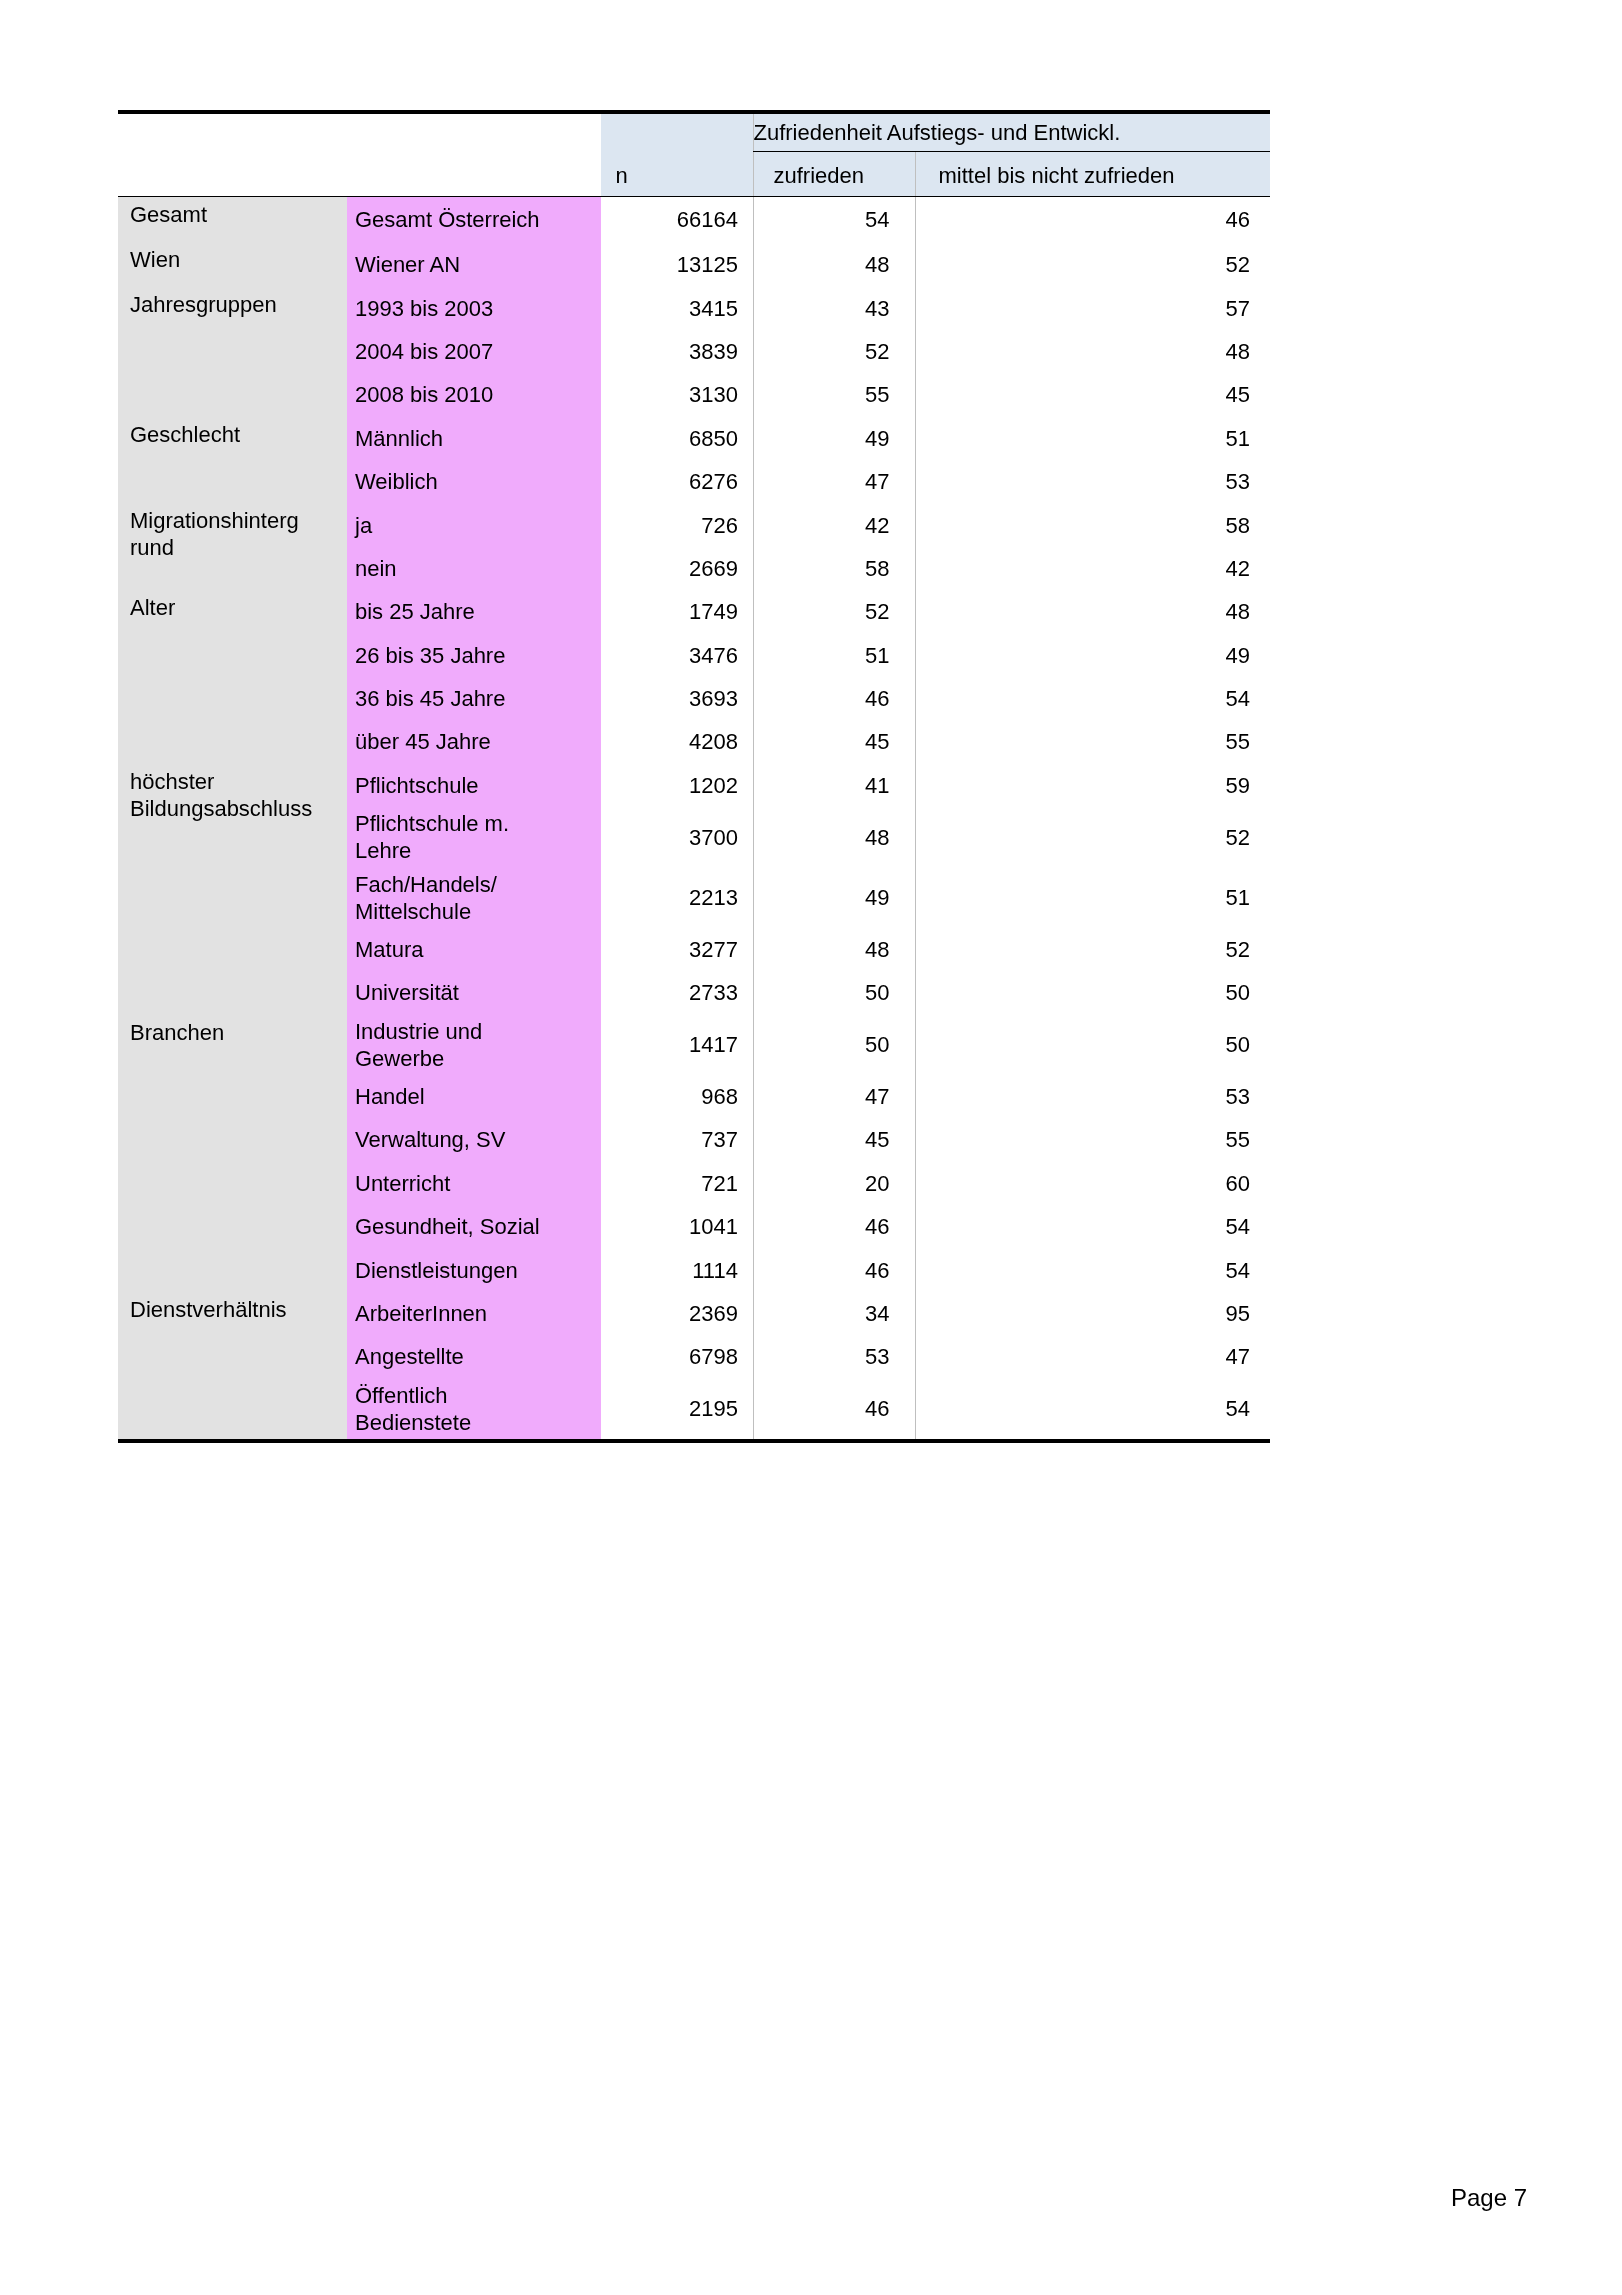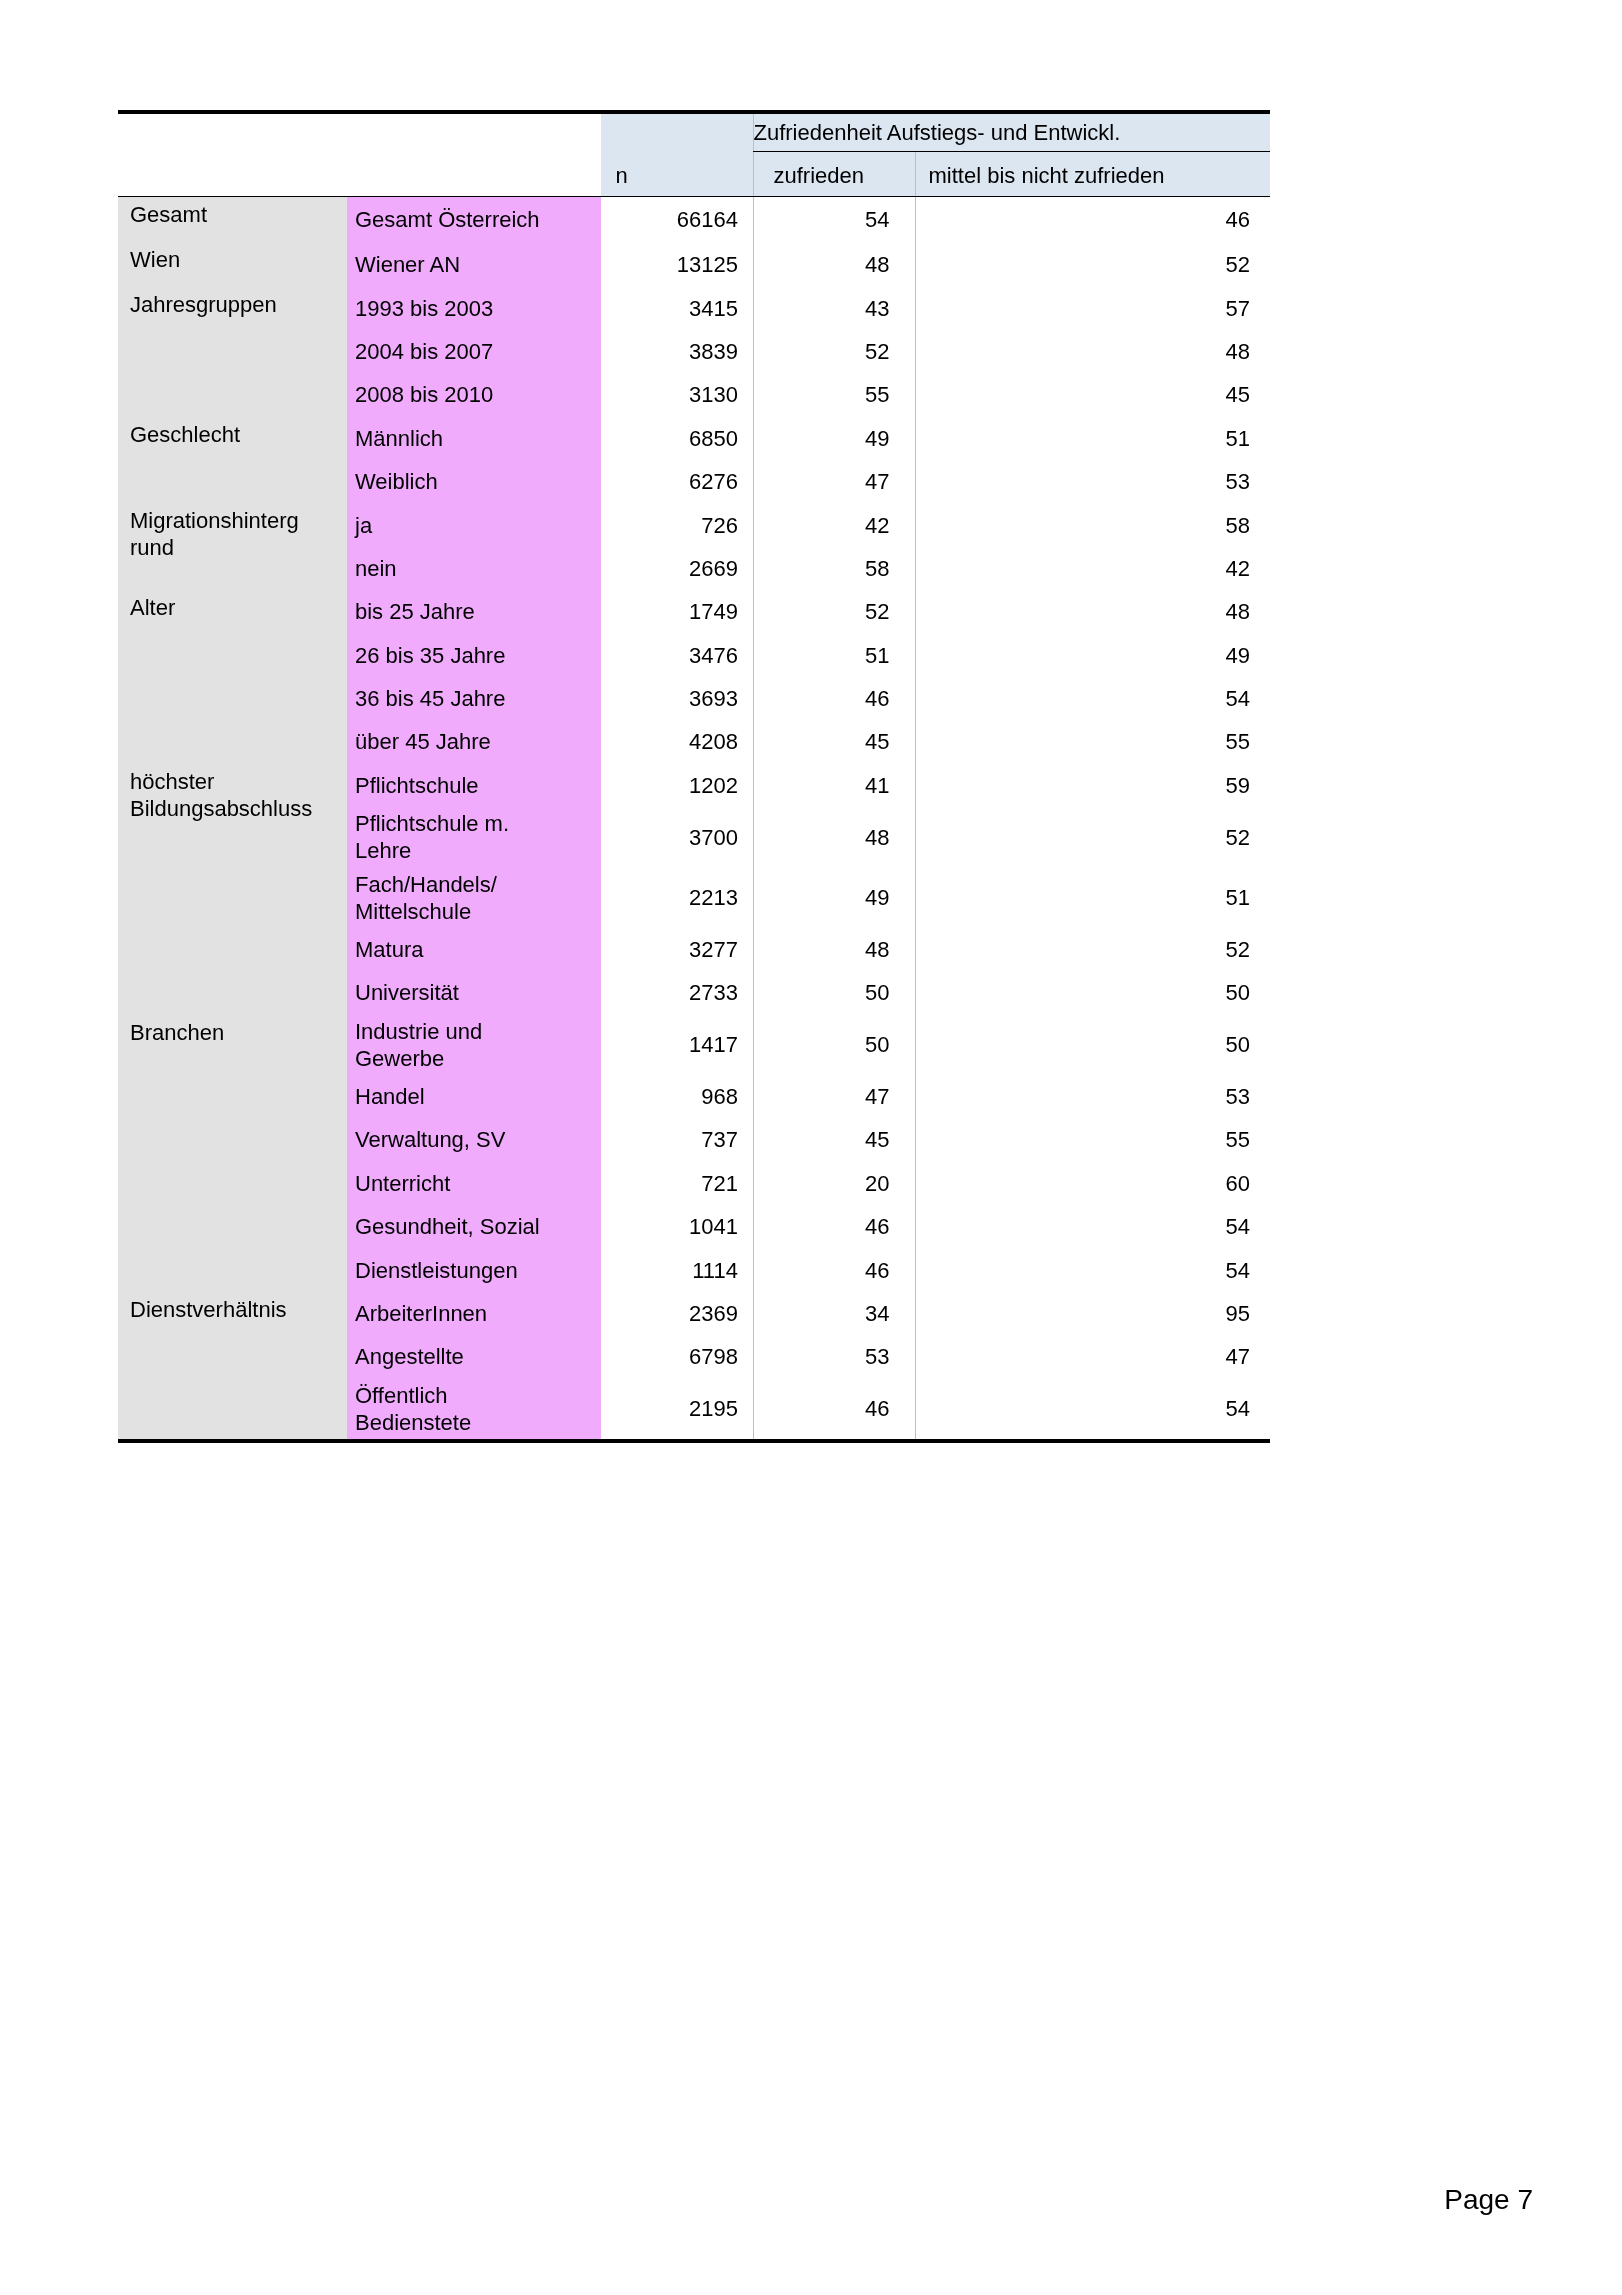--- a/index.html
+++ b/index.html
@@ -46,21 +46,21 @@
     border-bottom: 1.6px solid #000000;
     border-left: 1.6px solid #bfbfbf;
   }
   .zuf-h, .mit-h {
     background: #dce6f1;
     vertical-align: bottom;
     text-align: left;
     padding: 0 0 6.5px 20px;
     border-left: 1.6px solid #bfbfbf;
   }
-  .mit-h { padding-left: 13px; margin-left: 16px; }
+  .mit-h { padding-left: 23px; margin-left: 16px; }
   thead tr.second td { border-bottom: 1.6px solid #000000; }
   
   tbody td { height: 37px; line-height: 27px; }
   .cat {
     background: #e2e2e2;
     vertical-align: top;
     text-align: left;
     padding: 4px 6.5px 4px 12px;
     white-space: pre-line;
   }
@@ -76,22 +76,22 @@
     vertical-align: middle;
     padding: 3.2px 0;
   }
   .n-val { padding-right: 14.6px; }
   .z-val { padding-right: 25px; border-left: 1.6px solid #bfbfbf; }
   .m-val { padding-right: 20px; border-left: 1.6px solid #bfbfbf; }
   
   .page-number {
     position: absolute;
     top: 2184px;
-    right: 89px;
-    font-size: 28px;
+    right: 95px;
+    font-size: 24px;
   }
 </style>
 </head>
 <body>
 
 <div>
 
   <table class="stats-table">
     <colgroup>
       <col style="width:229px">

